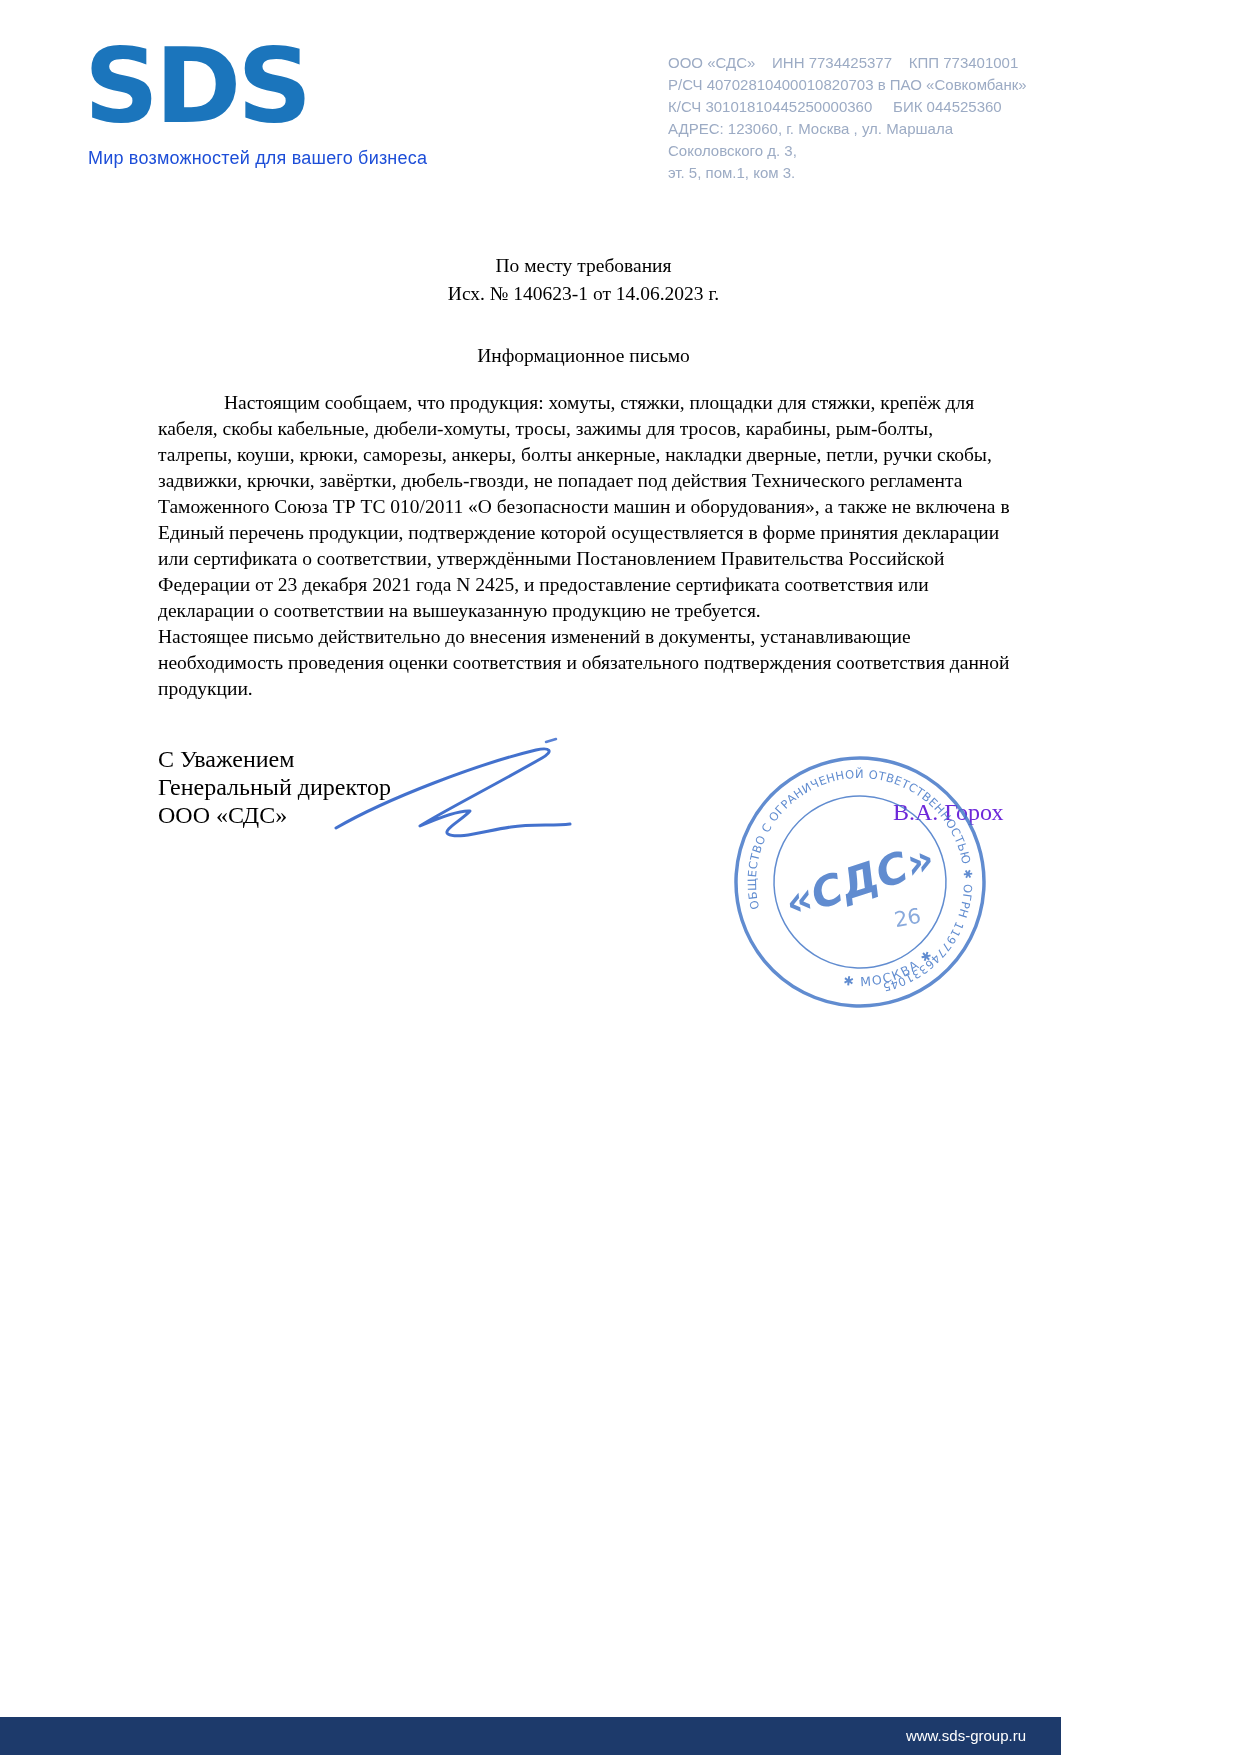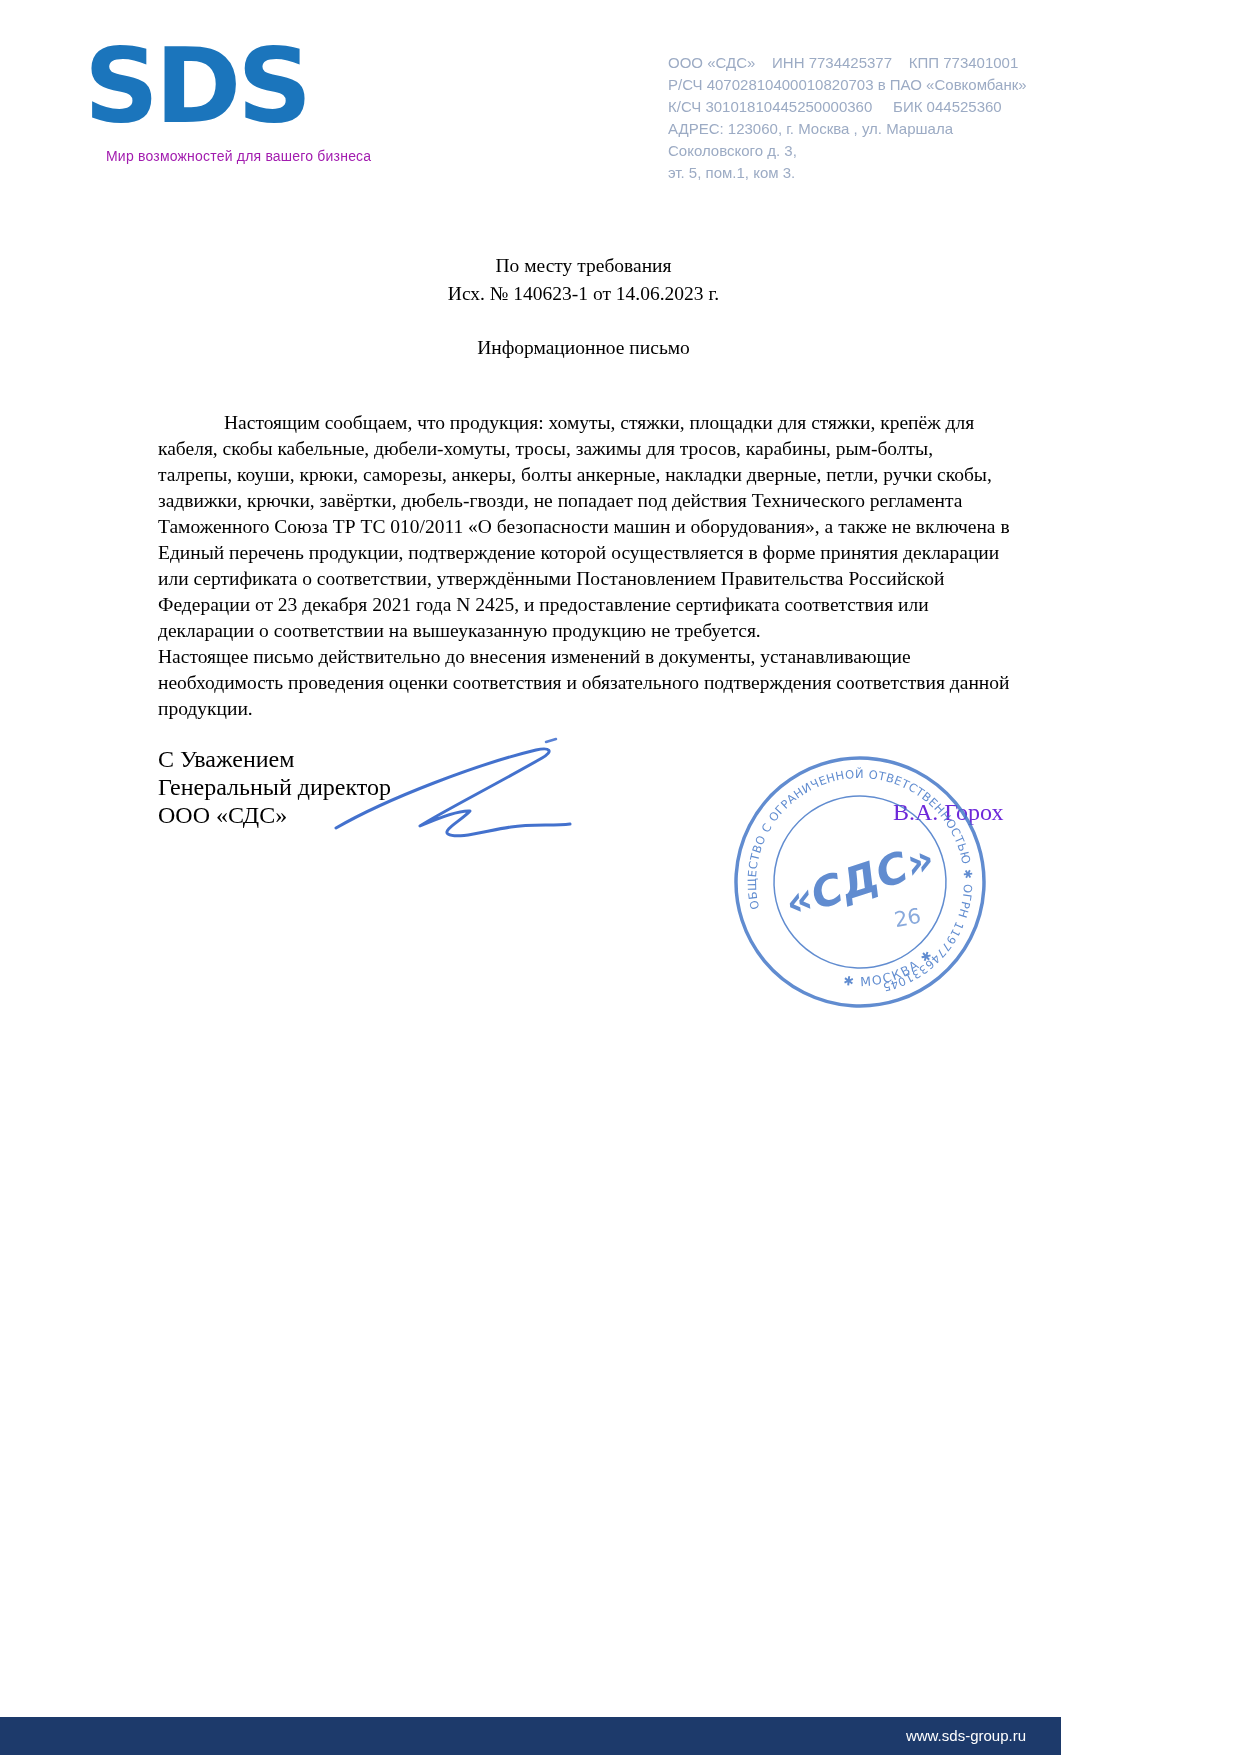--- a/index.html
+++ b/index.html
@@ -18,24 +18,24 @@
   .logo-text {
     font-family: "DejaVu Sans", sans-serif;
     font-weight: bold;
     font-size: 104px;
     line-height: 1.0;
     letter-spacing: -4px;
     color: #1b75bc;
   }
   .tagline {
     margin-top: 10px;
-    margin-left: 22px;
+    margin-left: 4px;
     font-family: "Liberation Sans", sans-serif;
-    font-size: 14px;
-    color: #a21caf;
+    font-size: 18px;
+    color: #1d4ed8;
     letter-spacing: 0.2px;
   }
   .company-info {
     position: absolute;
     left: 668px;
     top: 52px;
     width: 370px;
     font-family: "Liberation Sans", sans-serif;
     font-size: 15px;
     line-height: 22px;
@@ -50,37 +50,37 @@
     top: 252px;
     width: 851px;
     text-align: center;
     font-size: 19.5px;
     line-height: 28px;
     color: #000;
   }
   .letter-title {
     position: absolute;
     left: 158px;
-    top: 337px;
+    top: 345px;
     width: 851px;
     text-align: center;
     font-size: 19.5px;
     color: #000;
   }
   .body-text {
     position: absolute;
     left: 158px;
     top: 390px;
     width: 852px;
     font-size: 19.5px;
     line-height: 26px;
     color: #000;
   }
   .body-text p { margin: 0; }
-  .body-text p.indent { text-indent: 66px; margin-top: 20px; }
+  .body-text p.indent { text-indent: 66px; }
 
   .closing {
     position: absolute;
     left: 158px;
     top: 745px;
     font-size: 24px;
     line-height: 28px;
     color: #000;
   }
   .signer-name {

